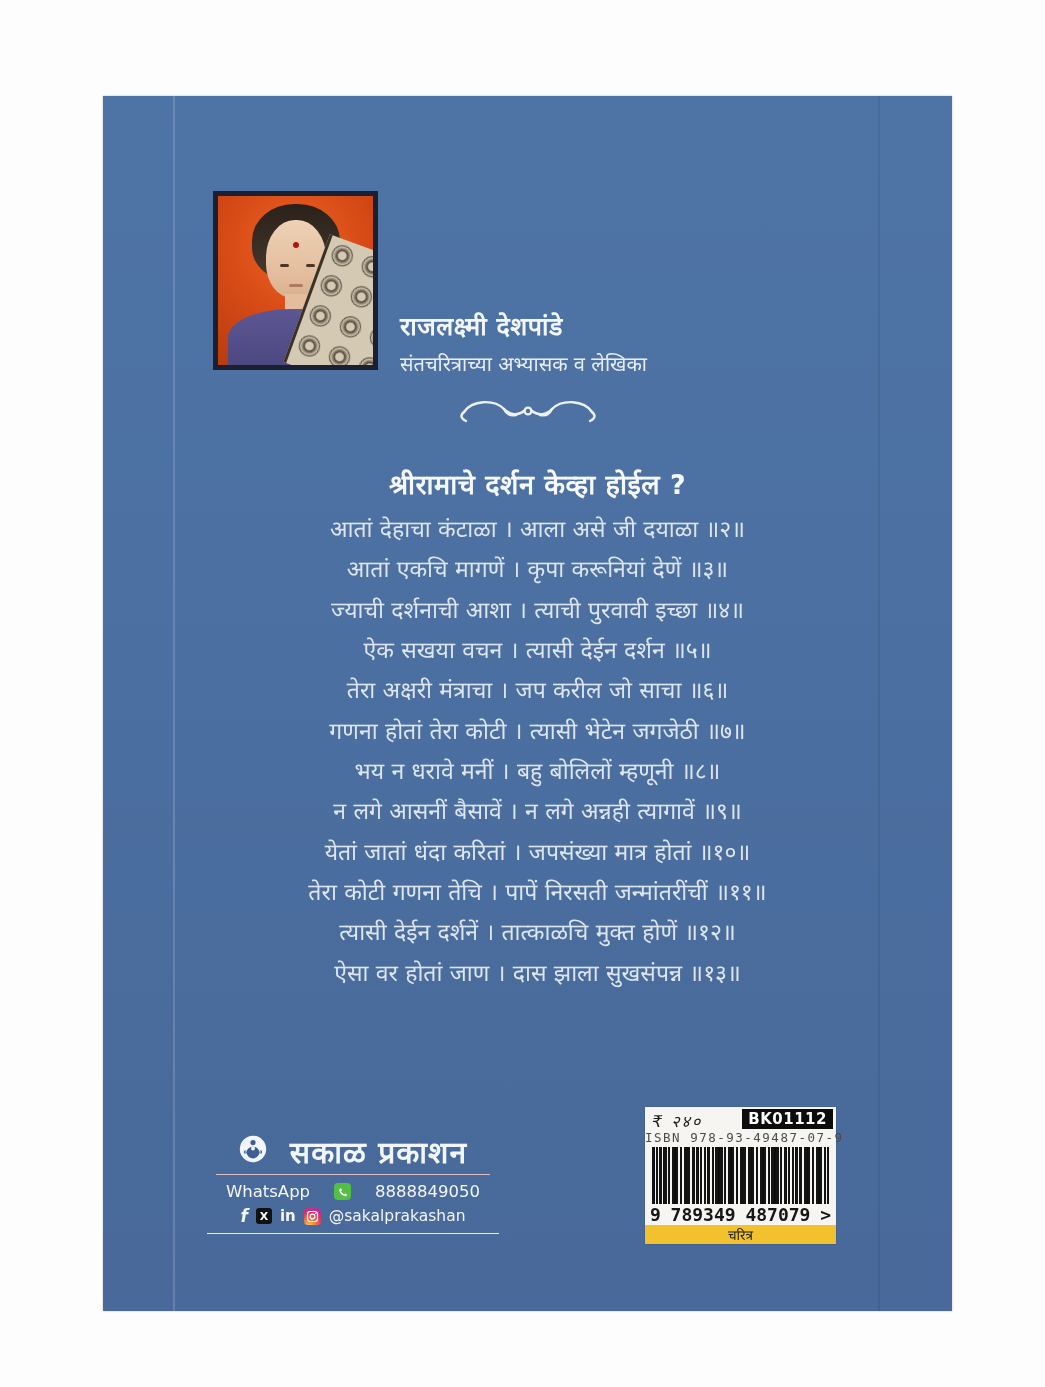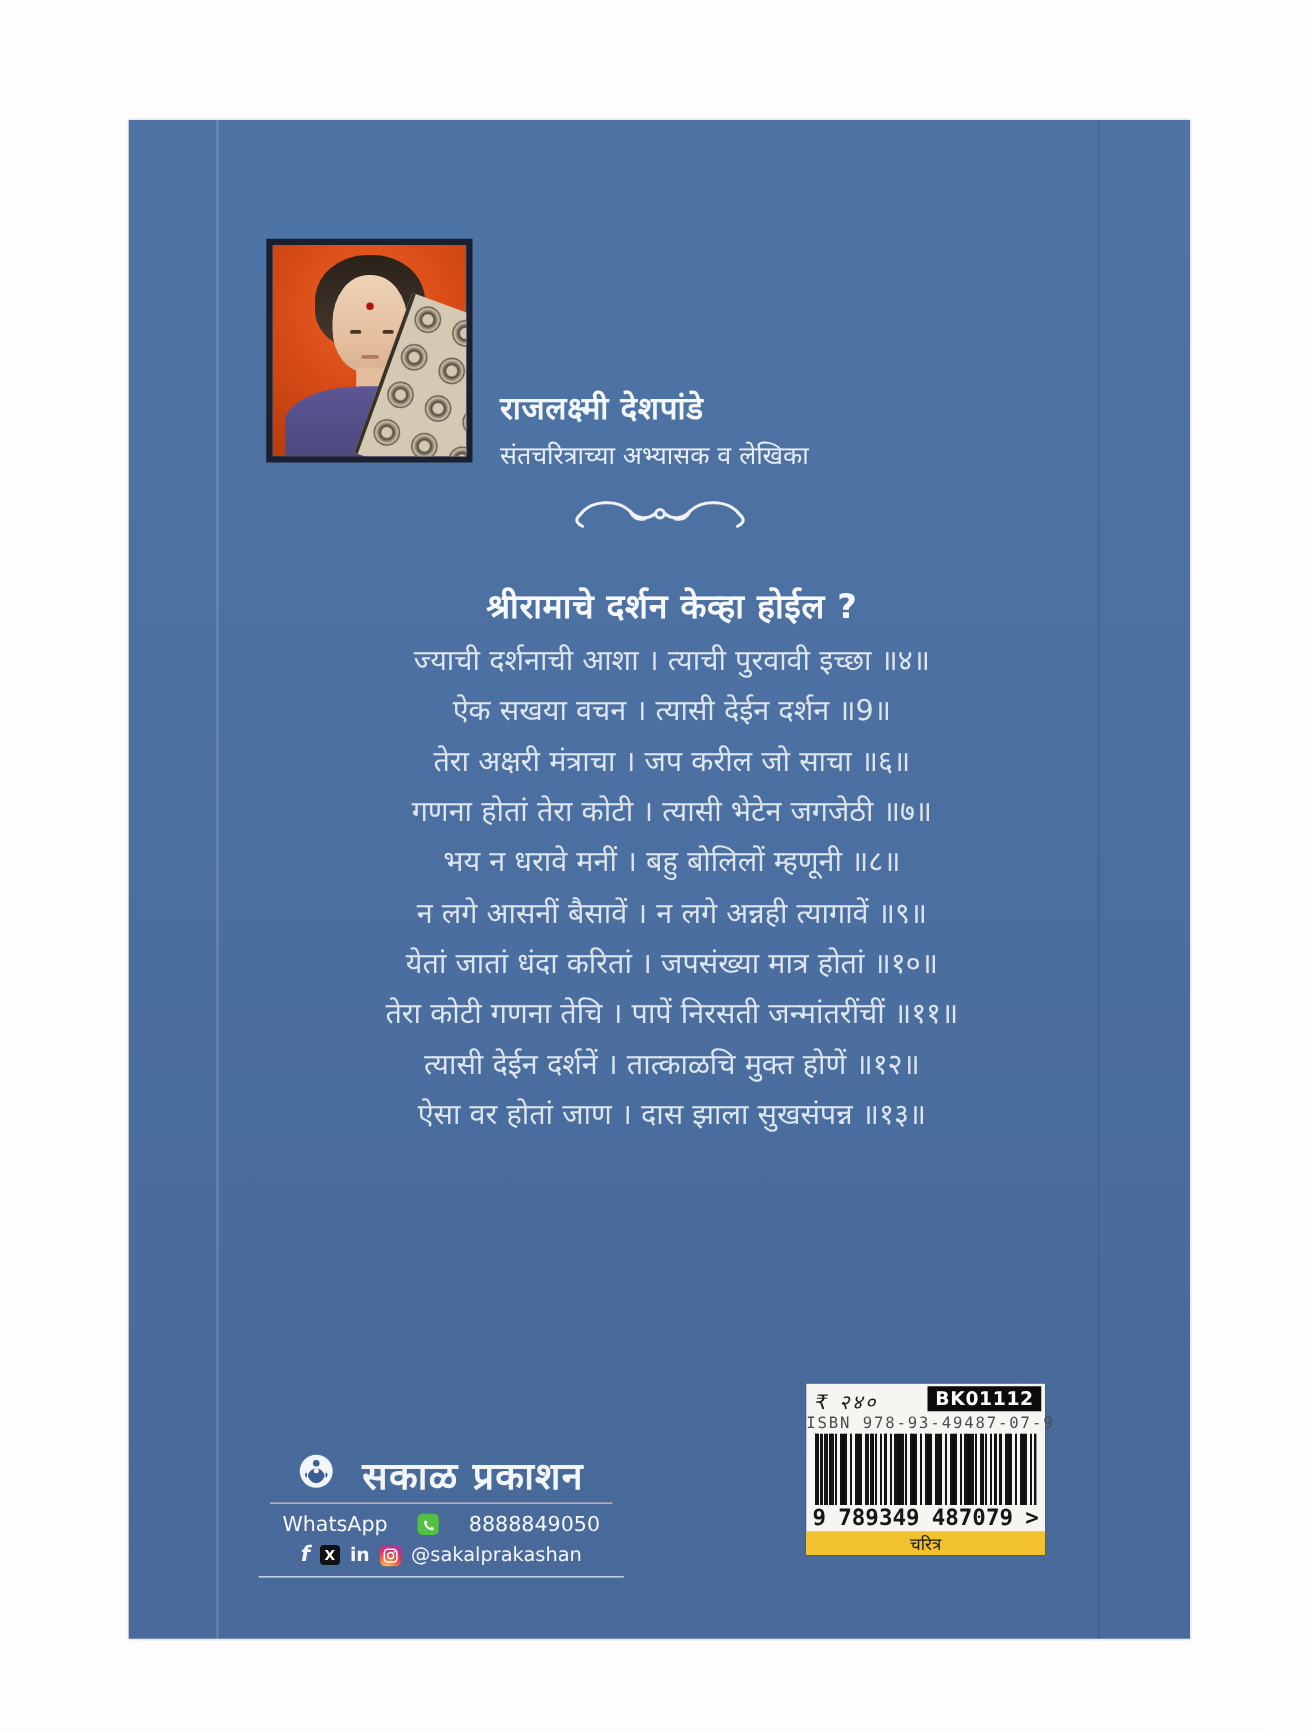--- a/index.html
+++ b/index.html
@@ -44,21 +44,21 @@
   
   .ornament{position:absolute;left:0;right:0;top:300px;text-align:center;}
   
   .poem-title{position:absolute;left:20px;right:0;top:369px;text-align:center;
               color:#f6f8fb;font-size:27px;font-weight:bold;letter-spacing:.5px;}
   .verse-lines{position:absolute;left:20px;right:0;top:413px;text-align:center;
                color:#dde5ee;font-size:23px;}
   .verse-line{line-height:40.35px;white-space:nowrap;}
   
   .publisher{position:absolute;left:95px;top:1036px;width:310px;text-align:center;color:#f2f5f9;}
-  .pub-name-row{display:flex;align-items:center;justify-content:center;gap:23px;height:38px;margin-top:28px;}
+  .pub-name-row{display:flex;align-items:center;justify-content:center;gap:23px;height:38px;}
   .pub-name{font-size:30px;font-weight:bold;letter-spacing:1px;white-space:nowrap;}
   .rule{border:0;border-top:1.5px solid #ddbfc6;margin:4px auto 0 auto;}
   .rule1{width:274px;}
   .rule2{width:292px;margin-top:7px;border-top-color:#e8eef5;}
   .whatsapp-row{display:flex;align-items:center;justify-content:center;gap:24px;
                 font-size:16.5px;margin-top:7px;color:#f4f6f9;}
   .social-row{display:flex;align-items:center;justify-content:center;gap:8px;
               font-size:15.5px;margin-top:5px;}
   .fb-glyph{font-weight:bold;font-size:17px;font-style:italic;}
   .li-glyph{font-weight:bold;font-size:15px;}
@@ -124,22 +124,24 @@
           <path d="M140 16 q6 5 -2 9"></path>
           <circle cx="76" cy="15" r="3.4"></circle>
           <path d="M52 13 q4 8 12 6"></path>
           <path d="M100 13 q-4 8 -12 6"></path>
         </g>
       </svg>
     </div>
 
     <div class="poem-title">श्रीरामाचे दर्शन केव्हा होईल ?</div>
     <div class="verse-lines">
+      <div class="verse-line">आतां देहाचा कंटाळा । आला असे जी दयाळा ॥२॥</div>
+      <div class="verse-line">आतां एकचि मागणें । कृपा करूनियां देणें ॥३॥</div>
       <div class="verse-line">ज्याची दर्शनाची आशा । त्याची पुरवावी इच्छा ॥४॥</div>
-      <div class="verse-line">ऐक सखया वचन । त्यासी देईन दर्शन ॥9॥</div>
+      <div class="verse-line">ऐक सखया वचन । त्यासी देईन दर्शन ॥५॥</div>
       <div class="verse-line">तेरा अक्षरी मंत्राचा । जप करील जो साचा ॥६॥</div>
       <div class="verse-line">गणना होतां तेरा कोटी । त्यासी भेटेन जगजेठी ॥७॥</div>
       <div class="verse-line">भय न धरावे मनीं । बहु बोलिलों म्हणूनी ॥८॥</div>
       <div class="verse-line">न लगे आसनीं बैसावें । न लगे अन्नही त्यागावें ॥९॥</div>
       <div class="verse-line">येतां जातां धंदा करितां । जपसंख्या मात्र होतां ॥१०॥</div>
       <div class="verse-line">तेरा कोटी गणना तेचि । पापें निरसती जन्मांतरींचीं ॥११॥</div>
       <div class="verse-line">त्यासी देईन दर्शनें । तात्काळचि मुक्त होणें ॥१२॥</div>
       <div class="verse-line">ऐसा वर होतां जाण । दास झाला सुखसंपन्न ॥१३॥</div>
     </div>
 

